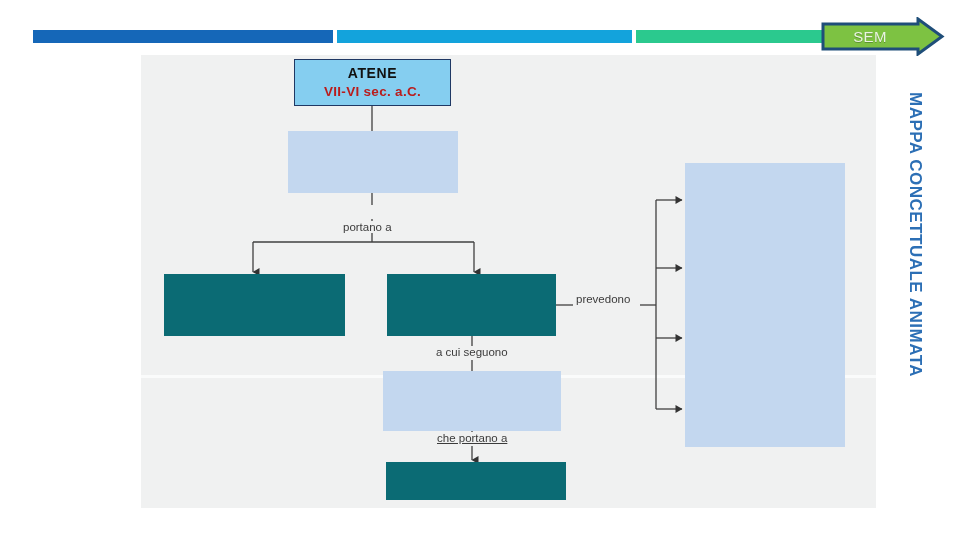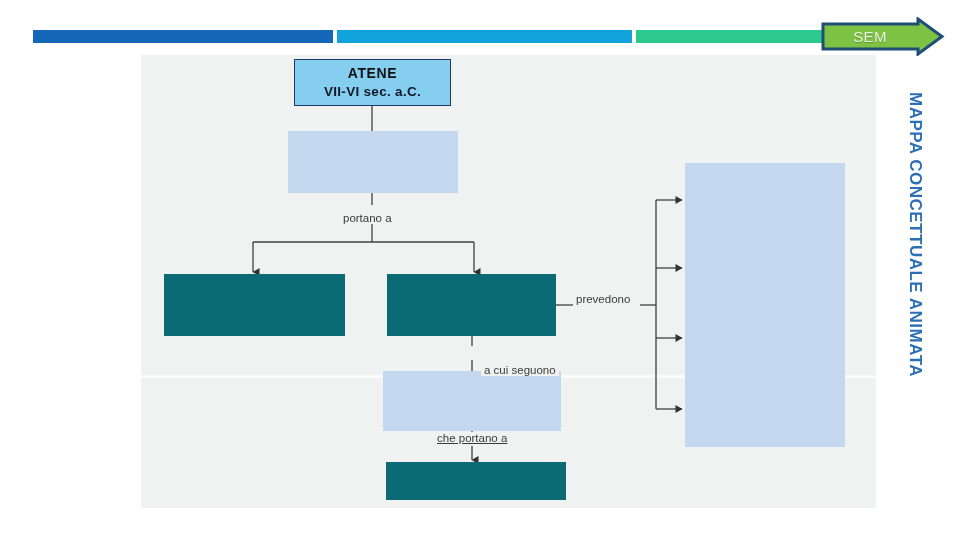--- a/index.html
+++ b/index.html
@@ -46,41 +46,41 @@
   }
   #panel-seam{position:absolute;left:0;top:320px;width:735px;height:3px;background:#FAFBFB;}
 
   
   .node{position:absolute;box-sizing:border-box;}
   .node-sky{
     background:#85CEF0;border:1.5px solid #1F3864;
     display:flex;flex-direction:column;align-items:center;justify-content:center;
   }
   .node-sky .l1{font-size:14px;font-weight:bold;color:#111111;letter-spacing:.6px;line-height:1.35;}
-  .node-sky .l2{font-size:13.5px;font-weight:bold;color:#0f172a;letter-spacing:.3px;line-height:1.35;}
+  .node-sky .l2{font-size:13.5px;font-weight:bold;color:#b91c1c;letter-spacing:.3px;line-height:1.35;}
   .node-lightblue{background:#C3D7EF;}
   .node-teal{background:#0B6B74;}
 
   #node-atene{left:294px;top:59px;width:157px;height:47px;}
   #node-blue-1{left:288px;top:131px;width:170px;height:62px;}
   #node-teal-left{left:164px;top:274px;width:181px;height:62px;}
   #node-teal-right{left:387px;top:274px;width:169px;height:62px;}
   #node-blue-2{left:383px;top:371px;width:178px;height:60px;}
   #node-teal-bottom{left:386px;top:462px;width:180px;height:38px;}
   #node-blue-right{left:685px;top:163px;width:160px;height:284px;}
 
   
   .conn-label{
     position:absolute;font-size:11.5px;color:#3B3B3B;
     font-family:"Liberation Sans", sans-serif;white-space:nowrap;
     background:#F0F1F1;padding:0 3px;
   }
-  #lbl-portano-a{left:340px;top:212px;}
+  #lbl-portano-a{left:340px;top:221px;}
   #lbl-prevedono{left:573px;top:293px;}
-  #lbl-a-cui-seguono{left:433px;top:364px;margin-left:48px;}
+  #lbl-a-cui-seguono{left:433px;top:346px;}
   #lbl-che-portano-a{left:434px;top:432px;text-decoration:underline;}
 
   
   #connectors{position:absolute;left:0;top:0;width:960px;height:540px;pointer-events:none;}
 </style>
 </head>
 <body>
 
 <div id="slide">
 

